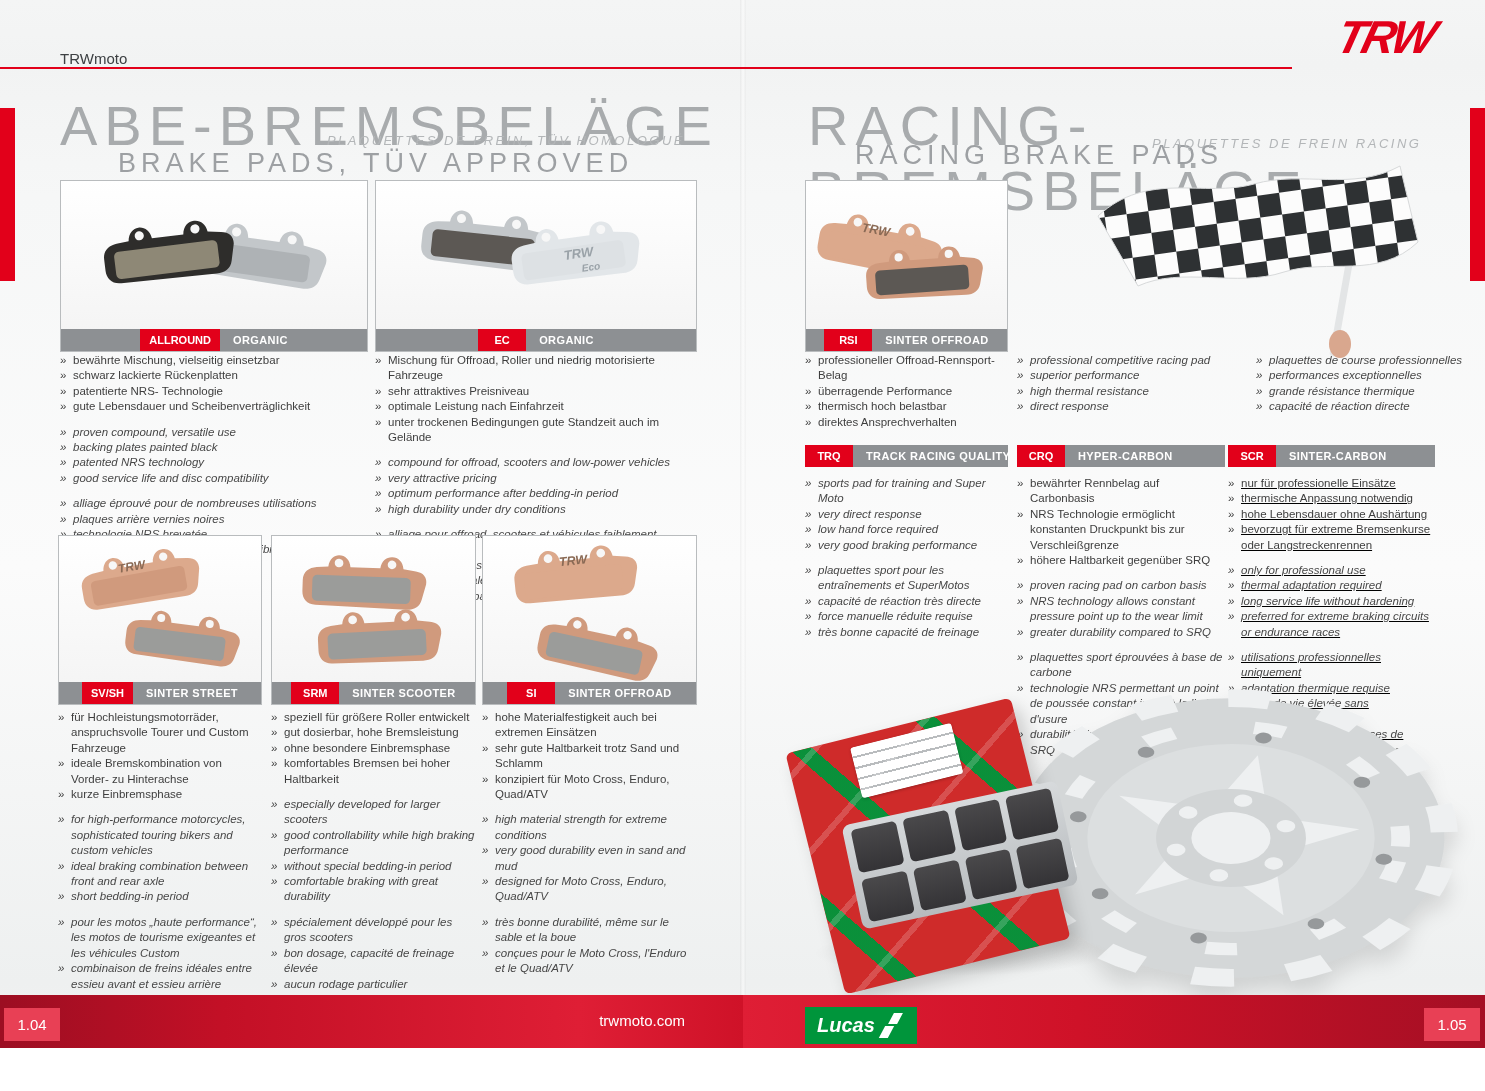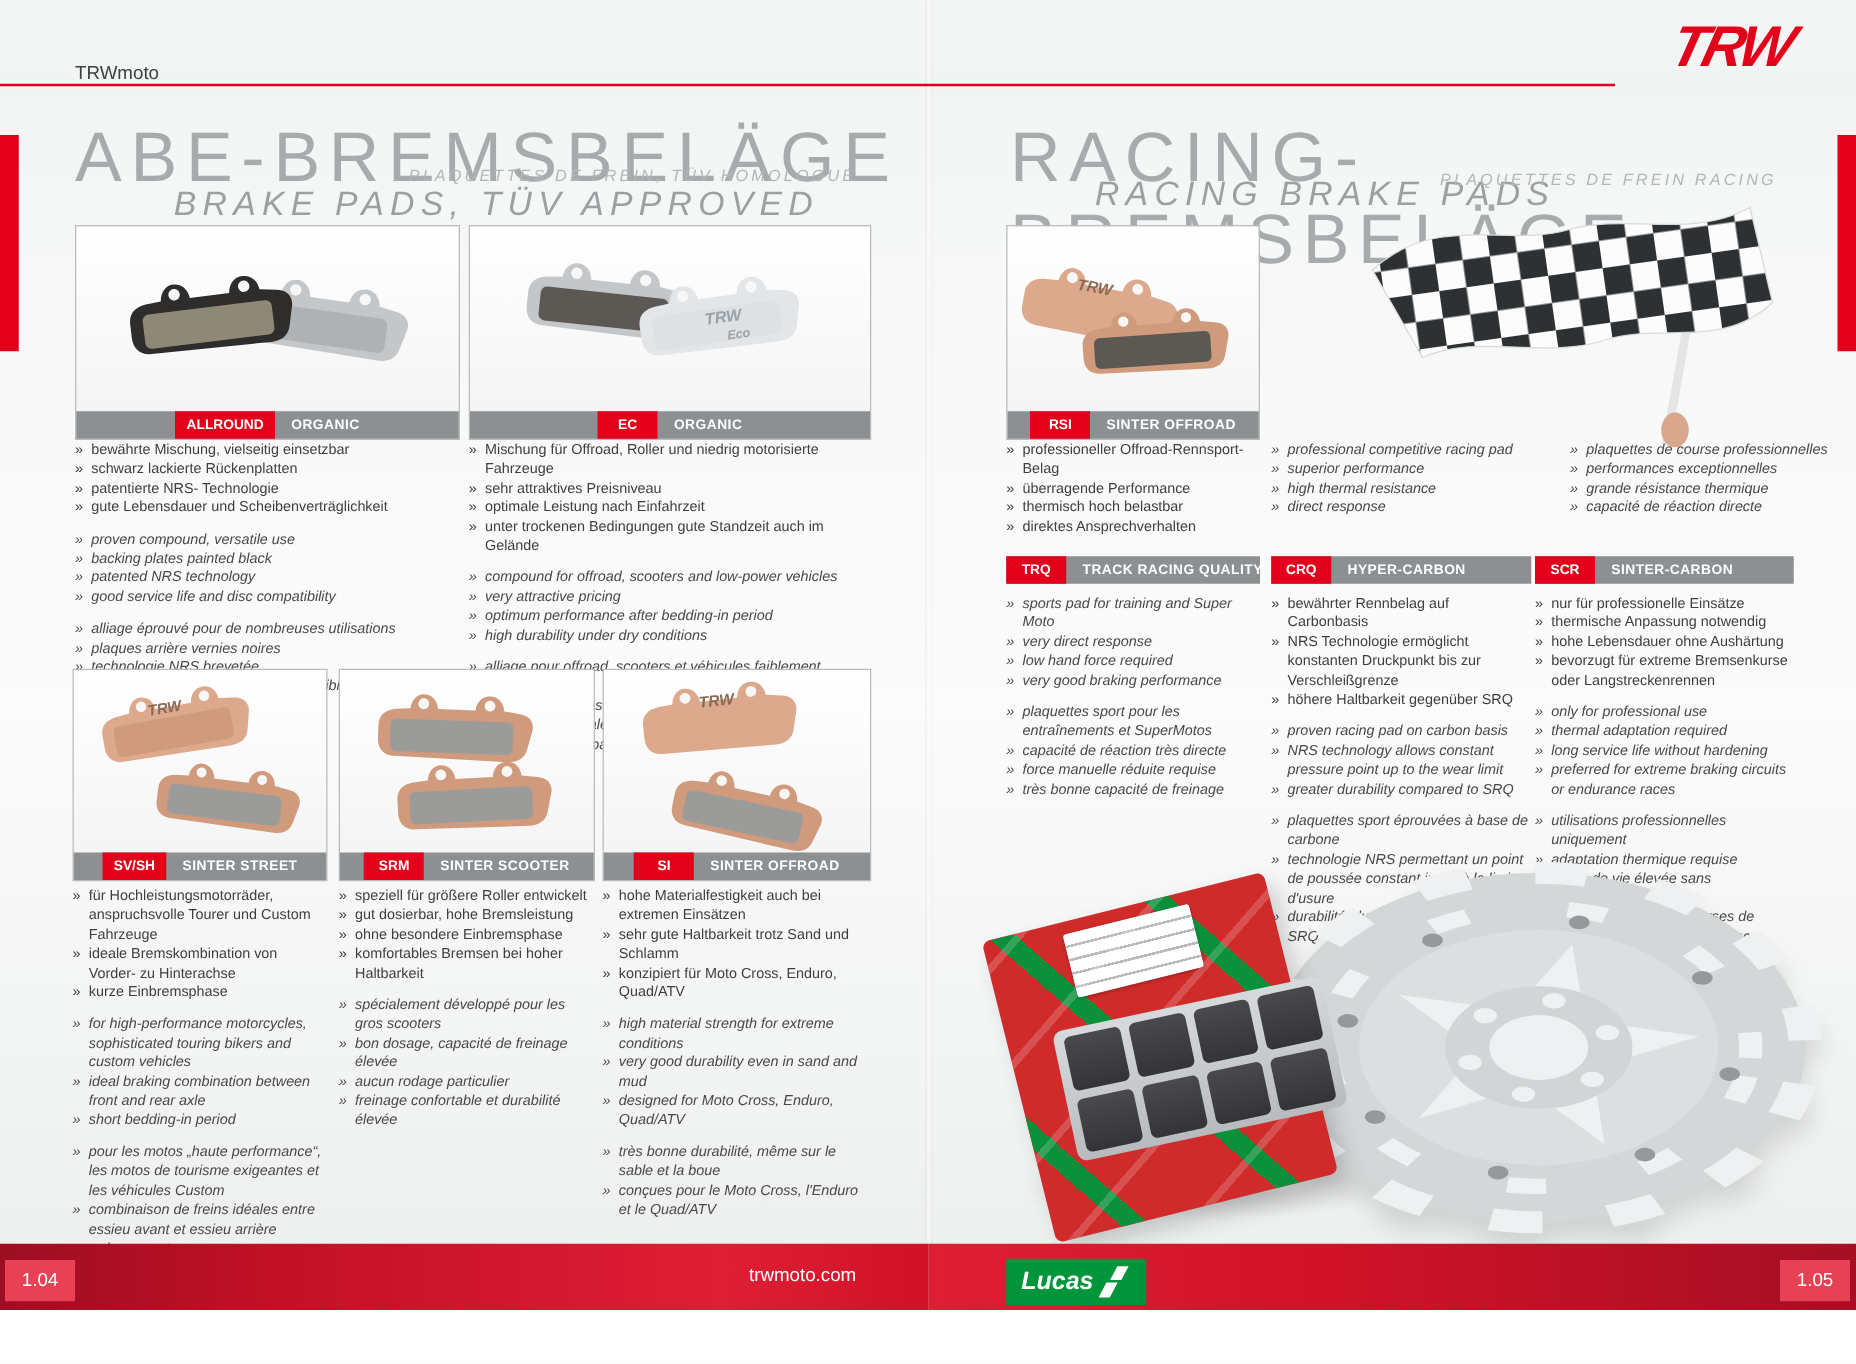--- a/index.html
+++ b/index.html
@@ -10,21 +10,21 @@
     background:linear-gradient(90deg,rgba(0,0,0,0.04),rgba(255,255,255,0.5) 50%,rgba(0,0,0,0.03));}
   
   .red-rule{position:absolute;left:0;top:67px;width:1292px;height:2px;background:#e2001a;}
   .site-label{position:absolute;left:60px;top:50px;font-size:15px;color:#3d4043;}
   .trw-logo{position:absolute;right:52px;top:14px;font-size:46px;font-weight:900;font-style:italic;
     color:#e2001a;letter-spacing:-3px;transform:skewX(-14deg);line-height:1;}
   .red-tab{position:absolute;top:108px;width:15px;height:173px;background:#e2001a;}
   .red-tab.left{left:0;} .red-tab.right{right:0;}
   
   .big-title{position:absolute;font-size:56px;font-weight:400;color:#a8abad;letter-spacing:7px;}
-  .sub-it{position:absolute;font-style:italic;color:#9da0a3;margin-left:21px;}
+  .sub-it{position:absolute;color:#9da0a3;}
   .sub-small{position:absolute;font-style:italic;color:#b3b6b8;font-size:13px;letter-spacing:2.5px;}
   
   .card{position:absolute;background:linear-gradient(180deg,#ffffff,#f3f3f3);border:1px solid #b9bcbe;}
   .card .photo{position:absolute;left:0;right:0;top:0;bottom:22px;overflow:hidden;}
   .bar{position:absolute;left:0;right:0;bottom:0;height:22px;background:#8d9093;display:flex;align-items:stretch;justify-content:center;}
   .hbar{position:absolute;height:22px;background:#8d9093;display:flex;align-items:stretch;}
   .code{background:#e2001a;color:#fff;font-weight:bold;font-size:11px;display:flex;align-items:center;
     justify-content:center;padding:0 9px;min-width:30px;white-space:nowrap;}
   .pname{color:#fff;font-weight:bold;font-size:11px;display:flex;align-items:center;padding-left:13px;
     letter-spacing:0.4px;white-space:nowrap;}
@@ -272,20 +272,26 @@
       </ul>
   </div>
   <div class="tblock" style="left:271px;top:710px;width:205px;">
     <ul>
         <li>speziell für größere Roller entwickelt</li>
         <li>gut dosierbar, hohe Bremsleistung</li>
         <li>ohne besondere Einbremsphase</li>
         <li>komfortables Bremsen bei hoher Haltbarkeit</li>
       </ul>
     <ul class="it">
+        <li>especially developed for larger scooters</li>
+        <li>good controllability while high braking performance</li>
+        <li>without special bedding-in period</li>
+        <li>comfortable braking with great durability</li>
+      </ul>
+    <ul class="it">
         <li>spécialement développé pour les gros scooters</li>
         <li>bon dosage, capacité de freinage élevée</li>
         <li>aucun rodage particulier</li>
         <li>freinage confortable et durabilité élevée</li>
       </ul>
   </div>
   <div class="tblock" style="left:482px;top:710px;width:215px;">
     <ul>
         <li>hohe Materialfestigkeit auch bei extremen Einsätzen</li>
         <li>sehr gute Haltbarkeit trotz Sand und Schlamm</li>
@@ -403,21 +409,21 @@
         <li>proven racing pad on carbon basis</li>
         <li>NRS technology allows constant pressure point up to the wear limit</li>
         <li>greater durability compared to SRQ</li>
       </ul>
     <ul class="it">
         <li>plaquettes sport éprouvées à base de carbone</li>
         <li>technologie NRS permettant un point de poussée constant jusqu'à la limite d'usure</li>
         <li>durabilité plus élevée que celle des SRQ</li>
       </ul>
   </div>
-  <div class="tblock" style="left:1228px;top:476px;width:209px;">
+  <div class="tblock" style="left:1228px;top:476px;width:209px;text-decoration:underline;">
     <ul>
         <li>nur für professionelle Einsätze</li>
         <li>thermische Anpassung notwendig</li>
         <li>hohe Lebensdauer ohne Aushärtung</li>
         <li>bevorzugt für extreme Bremsenkurse oder Langstreckenrennen</li>
       </ul>
     <ul class="it">
         <li>only for professional use</li>
         <li>thermal adaptation required</li>
         <li>long service life without hardening</li>

